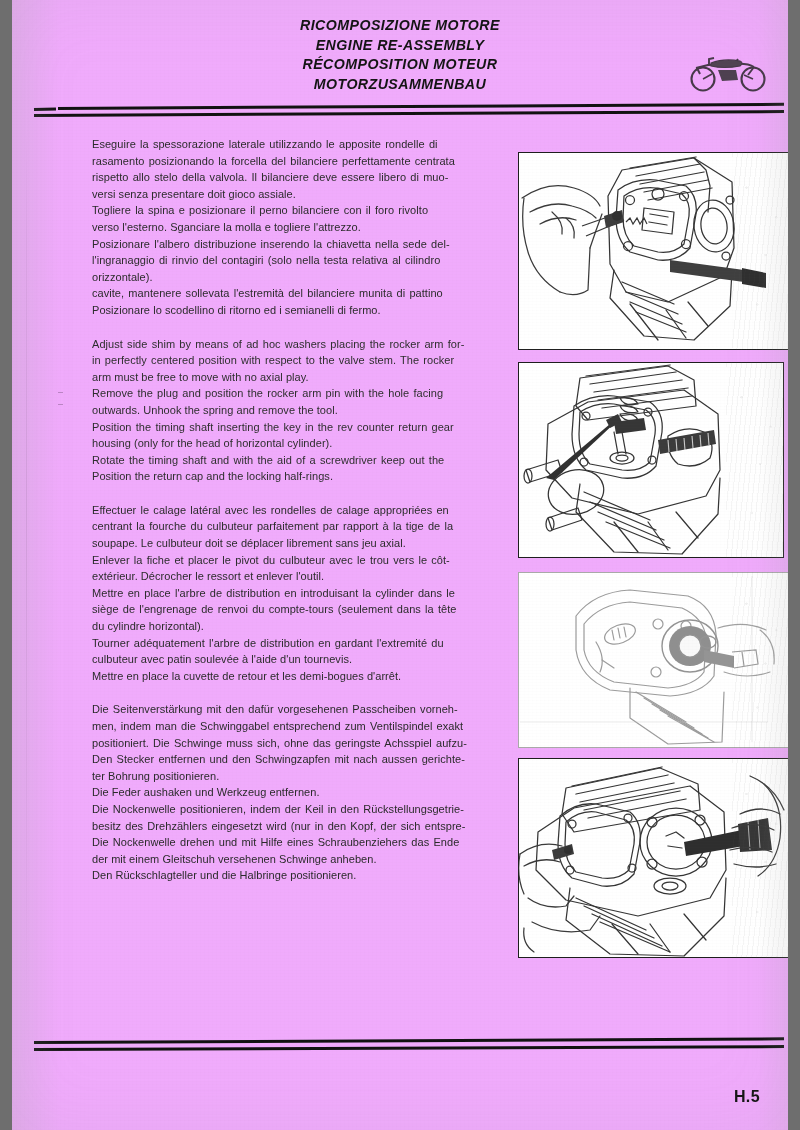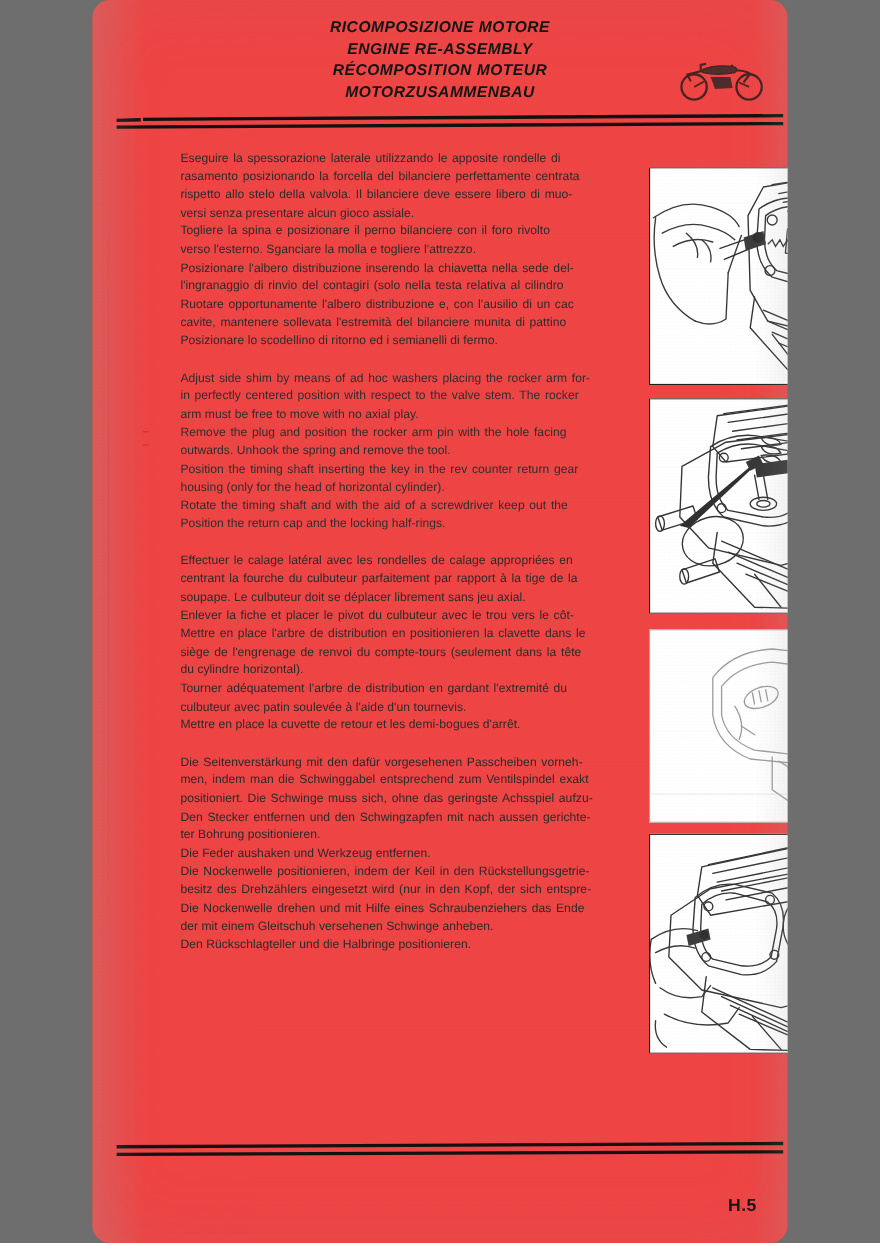--- a/index.html
+++ b/index.html
@@ -3,30 +3,29 @@
 <meta charset="utf-8">
 <title>Engine Re-assembly — H.5</title>
 <style>
   html, body {
     margin: 0;
     padding: 0;
     background: #6e6e6e;
   }
   .page {
     position: relative;
-    width: 632px;
+    width: 776px;
     height: 1130px;
     margin: 0 auto;
-    background: #ef4444;
+    background: #f0abfc;
     overflow: hidden;
     font-family: "Liberation Sans", sans-serif;
     color: #1a1a1a;
     
     box-shadow: inset 0 0 70px rgba(150,150,150,0.10);
-    border-radius: 16px;
   }
 
   
   .scan-grain {
     position: absolute;
     inset: 0;
     pointer-events: none;
     z-index: 60;
     opacity: .30;
     background-image:
@@ -269,26 +268,26 @@
   <div class="margin-trace"></div>
   <div class="tick" style="left:46px; top:392px;"></div>
   <div class="tick" style="left:46px; top:404px;"></div>
 
   <div class="text-col">
 
     <div class="para it">
       <span class="ln just">Eseguire la spessorazione laterale utilizzando le apposite rondelle di</span>
       <span class="ln just">rasamento posizionando la forcella del bilanciere perfettamente centrata</span>
       <span class="ln just">rispetto allo stelo della valvola. Il bilanciere deve essere libero di muo-</span>
-      <span class="ln">versi senza presentare alcun gioco assiale.</span>
+      <span class="ln">versi senza presentare doit gioco assiale.</span>
       <span class="ln just">Togliere la spina e posizionare il perno bilanciere con il foro rivolto</span>
       <span class="ln">verso l'esterno. Sganciare la molla e togliere l'attrezzo.</span>
       <span class="ln just">Posizionare l'albero distribuzione inserendo la chiavetta nella sede del-</span>
       <span class="ln just">l'ingranaggio di rinvio del contagiri (solo nella testa relativa al cilindro</span>
-      <span class="ln just">Ruotare opportunamente l'albero distribuzione e, con l'ausilio di un cac</span>
+      <span class="ln">orizzontale).</span>
       <span class="ln just">cavite, mantenere sollevata l'estremità del bilanciere munita di pattino</span>
       <span class="ln">Posizionare lo scodellino di ritorno ed i semianelli di fermo.</span>
     </div>
 
     <div class="para en">
       <span class="ln just">Adjust side shim by means of ad hoc washers placing the rocker arm for-</span>
       <span class="ln just">in perfectly centered position with respect to the valve stem. The rocker</span>
       <span class="ln">arm must be free to move with no axial play.</span>
       <span class="ln just">Remove the plug and position the rocker arm pin with the hole facing</span>
       <span class="ln">outwards. Unhook the spring and remove the tool.</span>
@@ -296,21 +295,22 @@
       <span class="ln">housing (only for the head of horizontal cylinder).</span>
       <span class="ln just">Rotate the timing shaft and with the aid of a screwdriver keep out the</span>
       <span class="ln">Position the return cap and the locking half-rings.</span>
     </div>
 
     <div class="para fr">
       <span class="ln just">Effectuer le calage latéral avec les rondelles de calage appropriées en</span>
       <span class="ln just">centrant la fourche du culbuteur parfaitement par rapport à la tige de la</span>
       <span class="ln">soupape. Le culbuteur doit se déplacer librement sans jeu axial.</span>
       <span class="ln just">Enlever la fiche et placer le pivot du culbuteur avec le trou vers le côt-</span>
-      <span class="ln just">Mettre en place l'arbre de distribution en positionieren la clavette dans le</span>
+      <span class="ln">extérieur. Décrocher le ressort et enlever l'outil.</span>
+      <span class="ln just">Mettre en place l'arbre de distribution en introduisant la cylinder dans le</span>
       <span class="ln just">siège de l'engrenage de renvoi du compte-tours (seulement dans la tête</span>
       <span class="ln">du cylindre horizontal).</span>
       <span class="ln just">Tourner adéquatement l'arbre de distribution en gardant l'extremité du</span>
       <span class="ln">culbuteur avec patin soulevée à l'aide d'un tournevis.</span>
       <span class="ln">Mettre en place la cuvette de retour et les demi-bogues d'arrêt.</span>
     </div>
 
     <div class="para de">
       <span class="ln just">Die Seitenverstärkung mit den dafür vorgesehenen Passcheiben vorneh-</span>
       <span class="ln just">men, indem man die Schwinggabel entsprechend zum Ventilspindel exakt</span>

